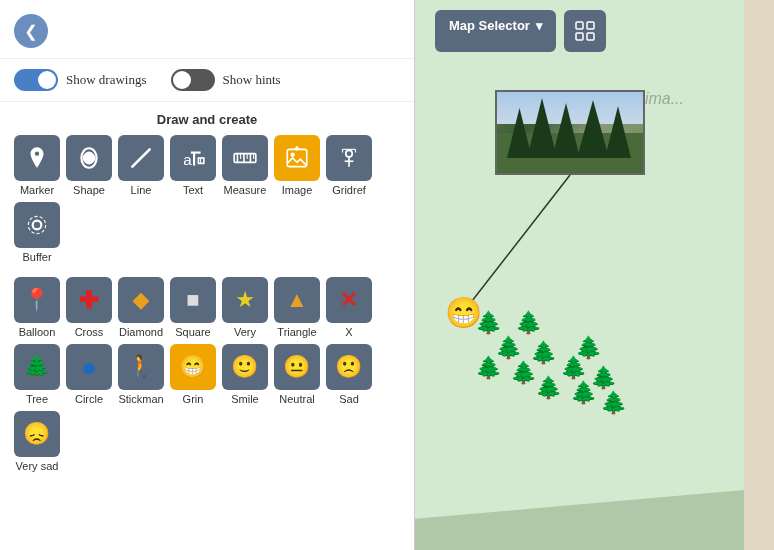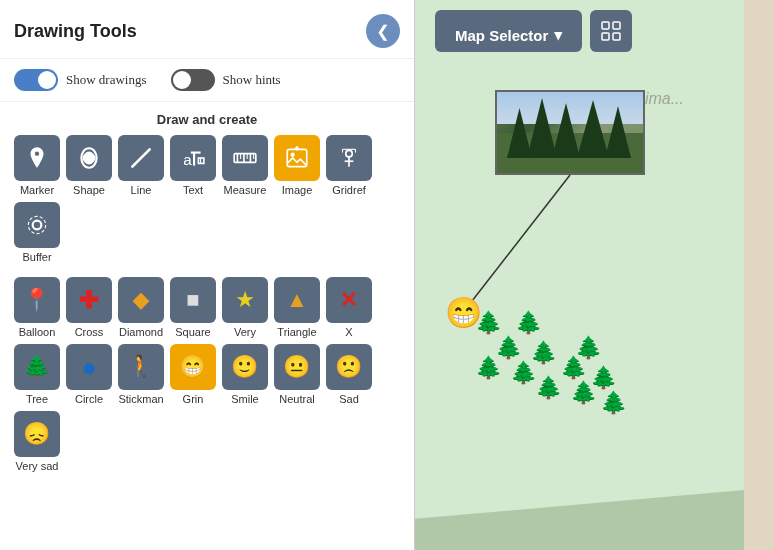--- a/index.html
+++ b/index.html
@@ -173,26 +173,26 @@
       display: flex;
       gap: 8px;
       z-index: 10;
     }
 
     #map-selector-btn {
       background: #5a6a7e;
       color: white;
       border: none;
       border-radius: 6px;
-      padding: 8px 20px;
-      font-size: 15px;
+      padding: 8px 14px;
+      font-size: 13px;
       font-weight: bold;
       cursor: pointer;
       display: flex;
-      align-items: flex-end;
+      align-items: flex-start;
       gap: 6px;
     }
 
     #grid-btn {
       background: #5a6a7e;
       color: white;
       border: none;
       border-radius: 6px;
       width: 42px;
       height: 42px;
@@ -259,21 +259,20 @@
       background: #e8c8b8;
       opacity: 0.6;
     }
   </style>
 </head>
 <body>
 
 <div id="left-panel">
 
   <div id="panel-header">
-    <span id="panel-title">Drawing Tools</span>
     <button id="collapse-btn">❮</button>
   </div>
 
   <div id="toggles-row">
     <div class="toggle-group">
       <div class="toggle-switch on">
         <div class="toggle-knob"></div>
       </div>
       <span class="toggle-label">Show drawings</span>
     </div>

